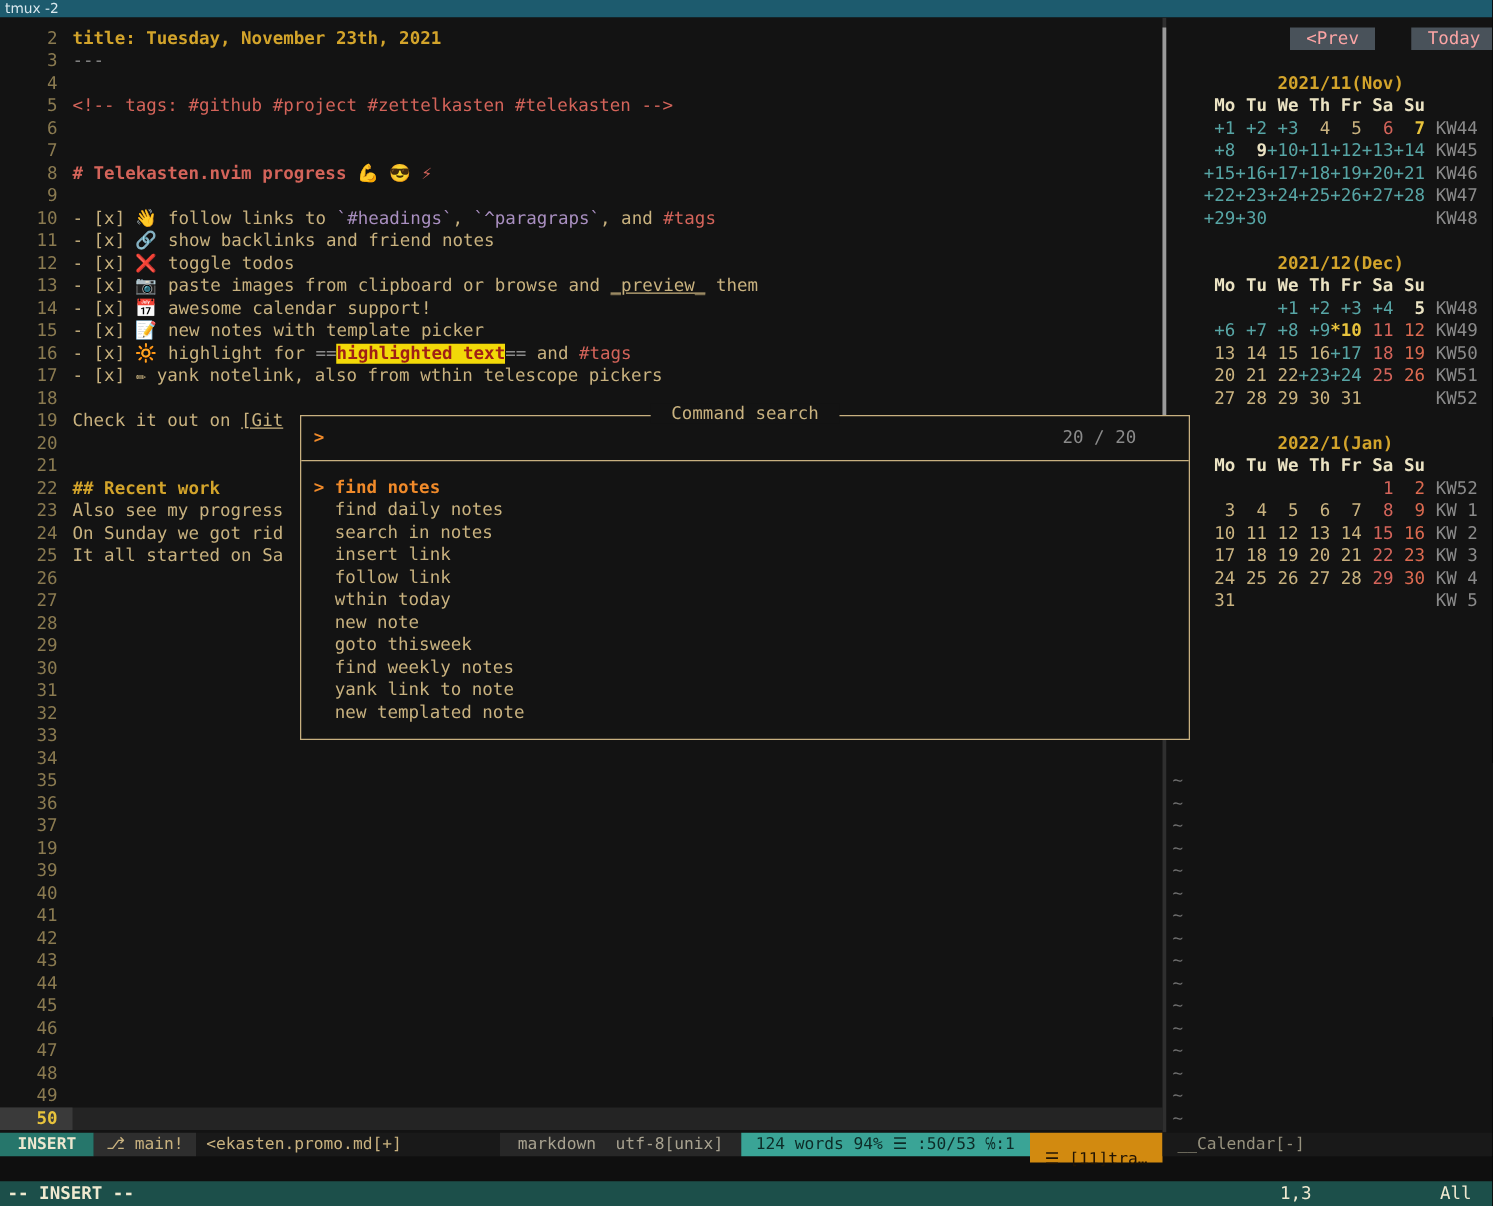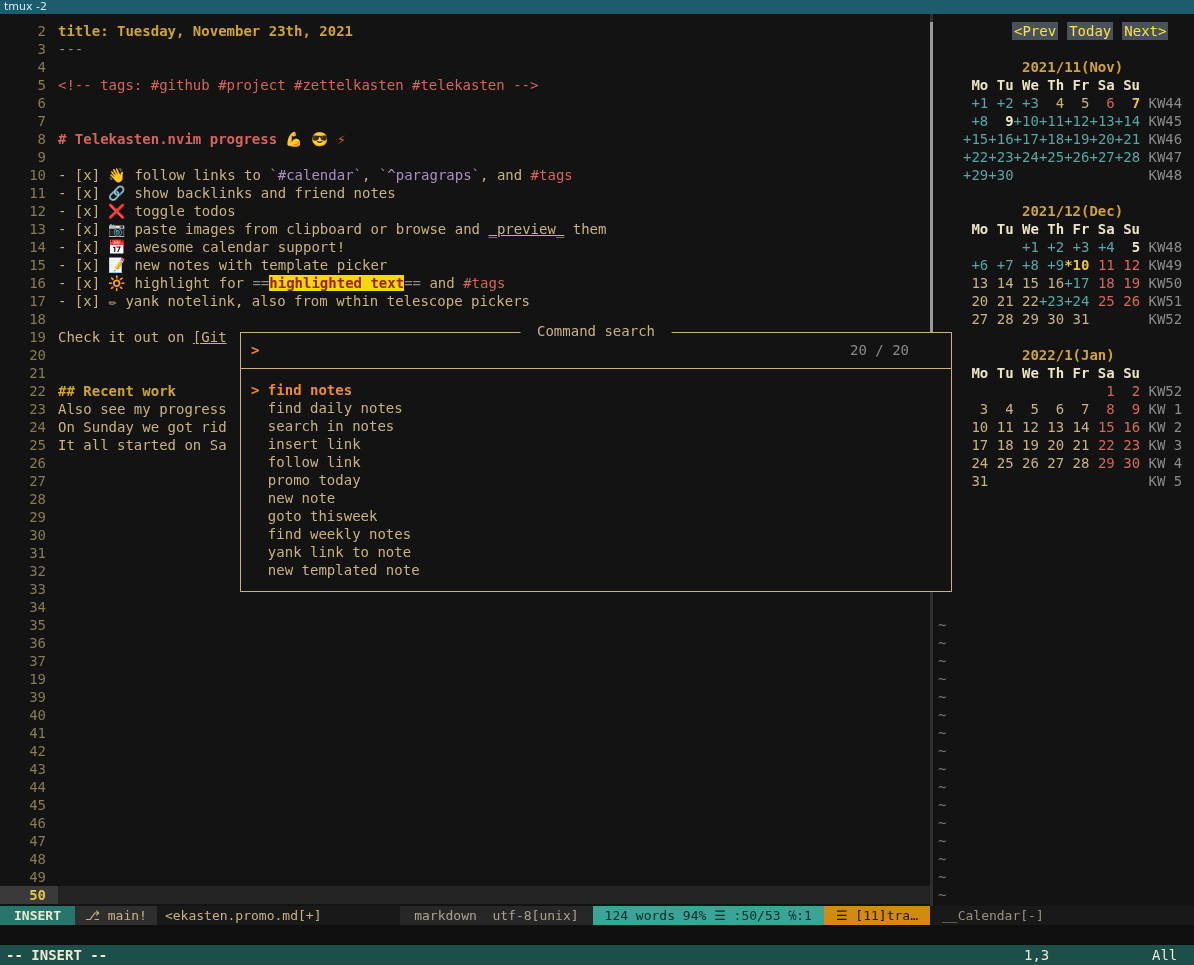--- a/index.html
+++ b/index.html
@@ -26,41 +26,41 @@
   
   .calendar{position:absolute;left:933px;right:0;top:0;bottom:0;padding-top:8px;box-sizing:border-box;overflow:hidden;}
   .cal-line{height:18px;line-height:18px;white-space:pre;padding-left:30px;color:var(--fg);}
   .cal-title{color:var(--yellow);font-weight:bold;}
   .hdr{color:#ebe3c3;font-weight:bold;}
   .p{color:var(--teal);} .sa{color:var(--red);} .su{color:var(--red2);}
   .hd{color:#ebe3c3;font-weight:bold;} .td{color:var(--byellow);font-weight:bold;}
   .kw{color:var(--gray);} .d{color:var(--fg);}
   .tilde{padding-left:5px;color:var(--tilde);}
   .nav-row{display:flex;gap:9px;padding-left:79px;}
-  .chip{background:var(--chip);color:#fde047;padding:0 2px;}
+  .chip{background:var(--chip);color:#fca5a5;padding:0 13px;margin-left:20px;}
   
   .palette{position:absolute;left:240px;top:318px;width:712px;height:260px;background:var(--bg);
            border:1px solid var(--border);box-sizing:border-box;z-index:10;}
   .pal-title{position:absolute;top:-10px;left:50%;transform:translateX(-50%);background:var(--bg);
              padding:0 8px;color:var(--fg);white-space:pre;}
   .pal-prompt{height:35px;line-height:34px;padding:0 10px;border-bottom:1px solid var(--border);
               color:var(--orange);font-weight:bold;}
   .pal-counter{float:right;color:var(--gray);font-weight:normal;margin-right:32px;}
   #palette-items{padding-top:12px;}
   .pal-item{height:18px;line-height:18px;white-space:pre;padding-left:10px;color:var(--fg);}
   .pal-item.sel{color:var(--orange);font-weight:bold;}
   
   .statusline{display:flex;height:19px;line-height:19px;font-size:13px;background:var(--dark_bg);}
   .seg{white-space:pre;}
   .seg-mode{background:var(--mode_bg);color:var(--mode_fg);font-weight:bold;padding:0 14px;}
   .seg-branch{background:#2e2e2e;color:var(--fg);padding:0 10px;}
   .seg-file{background:var(--dark_bg);color:var(--fg);padding-left:8px;flex:1;overflow:hidden;}
   .seg-ft{background:var(--seg_bg);color:var(--seg_fg);padding:0 14px;}
   .seg-words{background:var(--words_bg);color:var(--words_fg);padding:0 12px;}
-  .seg-tabs{background:var(--tabs_bg);color:var(--tabs_fg);padding:0 12px;}
+  .seg-tabs{background:var(--tabs_bg);color:var(--tabs_fg);padding:12px 12px;}
   .seg-cal{background:var(--dark_bg);color:#97927e;width:264px;flex:none;padding-left:12px;box-sizing:border-box;}
   
   .cmdline{height:20px;line-height:20px;background:#0f0f0f;color:var(--fg);padding-left:4px;white-space:pre;}
   
   .modebar{position:relative;height:32px;line-height:20px;background:var(--bottom_bg);color:#efe9d0;}
   .mb-mode{position:absolute;left:6px;font-weight:bold;}
   .mb-pos{position:absolute;left:1024px;}
   .mb-scroll{position:absolute;left:1152px;}
 </style>
 </head>
@@ -77,21 +77,21 @@
     <div class="editor">
       <div id="lines">
           <div class="ed-row"><span class="lnum">2</span><span class="ltext"><span class="y b">title: Tuesday, November 23th, 2021</span></span></div>
           <div class="ed-row"><span class="lnum">3</span><span class="ltext"><span class="g">---</span></span></div>
           <div class="ed-row"><span class="lnum">4</span><span class="ltext"></span></div>
           <div class="ed-row"><span class="lnum">5</span><span class="ltext"><span class="r">&lt;!-- tags: #github #project #zettelkasten #telekasten --&gt;</span></span></div>
           <div class="ed-row"><span class="lnum">6</span><span class="ltext"></span></div>
           <div class="ed-row"><span class="lnum">7</span><span class="ltext"></span></div>
           <div class="ed-row"><span class="lnum">8</span><span class="ltext"><span class="r b"># Telekasten.nvim progress 💪 😎 ⚡</span></span></div>
           <div class="ed-row"><span class="lnum">9</span><span class="ltext"></span></div>
-          <div class="ed-row"><span class="lnum">10</span><span class="ltext"><span>- [x] 👋 follow links to </span><span class="code">`#calendar`</span><span>, </span><span class="code">`^paragraps`</span><span>, and </span><span class="r">#tags</span></span></div>
+          <div class="ed-row"><span class="lnum">10</span><span class="ltext"><span>- [x] 👋 follow links to </span><span class="code">`#headings`</span><span>, </span><span class="code">`^paragraps`</span><span>, and </span><span class="r">#tags</span></span></div>
           <div class="ed-row"><span class="lnum">11</span><span class="ltext"><span>- [x] 🔗 show backlinks and friend notes</span></span></div>
           <div class="ed-row"><span class="lnum">12</span><span class="ltext"><span>- [x] ❌ toggle todos</span></span></div>
           <div class="ed-row"><span class="lnum">13</span><span class="ltext"><span>- [x] 📷 paste images from clipboard or browse and </span><span class="u">_preview_</span><span> them</span></span></div>
           <div class="ed-row"><span class="lnum">14</span><span class="ltext"><span>- [x] 📅 awesome calendar support!</span></span></div>
           <div class="ed-row"><span class="lnum">15</span><span class="ltext"><span>- [x] 📝 new notes with template picker</span></span></div>
           <div class="ed-row"><span class="lnum">16</span><span class="ltext"><span>- [x] 🔆 highlight for </span><span class="g">==</span><span class="hl">highlighted text</span><span class="g">==</span><span> and </span><span class="r">#tags</span></span></div>
           <div class="ed-row"><span class="lnum">17</span><span class="ltext"><span>- [x] ✏ yank notelink, also from wthin telescope pickers</span></span></div>
           <div class="ed-row"><span class="lnum">18</span><span class="ltext"></span></div>
           <div class="ed-row"><span class="lnum">19</span><span class="ltext"><span>Check it out on </span><span class="link">[Git</span></span></div>
           <div class="ed-row"><span class="lnum">20</span><span class="ltext"></span></div>
@@ -194,21 +194,21 @@
       <div class="pal-prompt">
         <span>&gt;</span>
         <span class="pal-counter">20 / 20</span>
       </div>
       <div id="palette-items">
           <div class="pal-item sel"><span class="caret">&gt; </span><span class="lbl">find notes</span></div>
           <div class="pal-item"><span class="caret">  </span><span class="lbl">find daily notes</span></div>
           <div class="pal-item"><span class="caret">  </span><span class="lbl">search in notes</span></div>
           <div class="pal-item"><span class="caret">  </span><span class="lbl">insert link</span></div>
           <div class="pal-item"><span class="caret">  </span><span class="lbl">follow link</span></div>
-          <div class="pal-item"><span class="caret">  </span><span class="lbl">promo today</span></div>
+          <div class="pal-item"><span class="caret">  </span><span class="lbl">wthin today</span></div>
           <div class="pal-item"><span class="caret">  </span><span class="lbl">new note</span></div>
           <div class="pal-item"><span class="caret">  </span><span class="lbl">goto thisweek</span></div>
           <div class="pal-item"><span class="caret">  </span><span class="lbl">find weekly notes</span></div>
           <div class="pal-item"><span class="caret">  </span><span class="lbl">yank link to note</span></div>
           <div class="pal-item"><span class="caret">  </span><span class="lbl">new templated note</span></div>
         </div>
     </div>
 
   </div>
 

